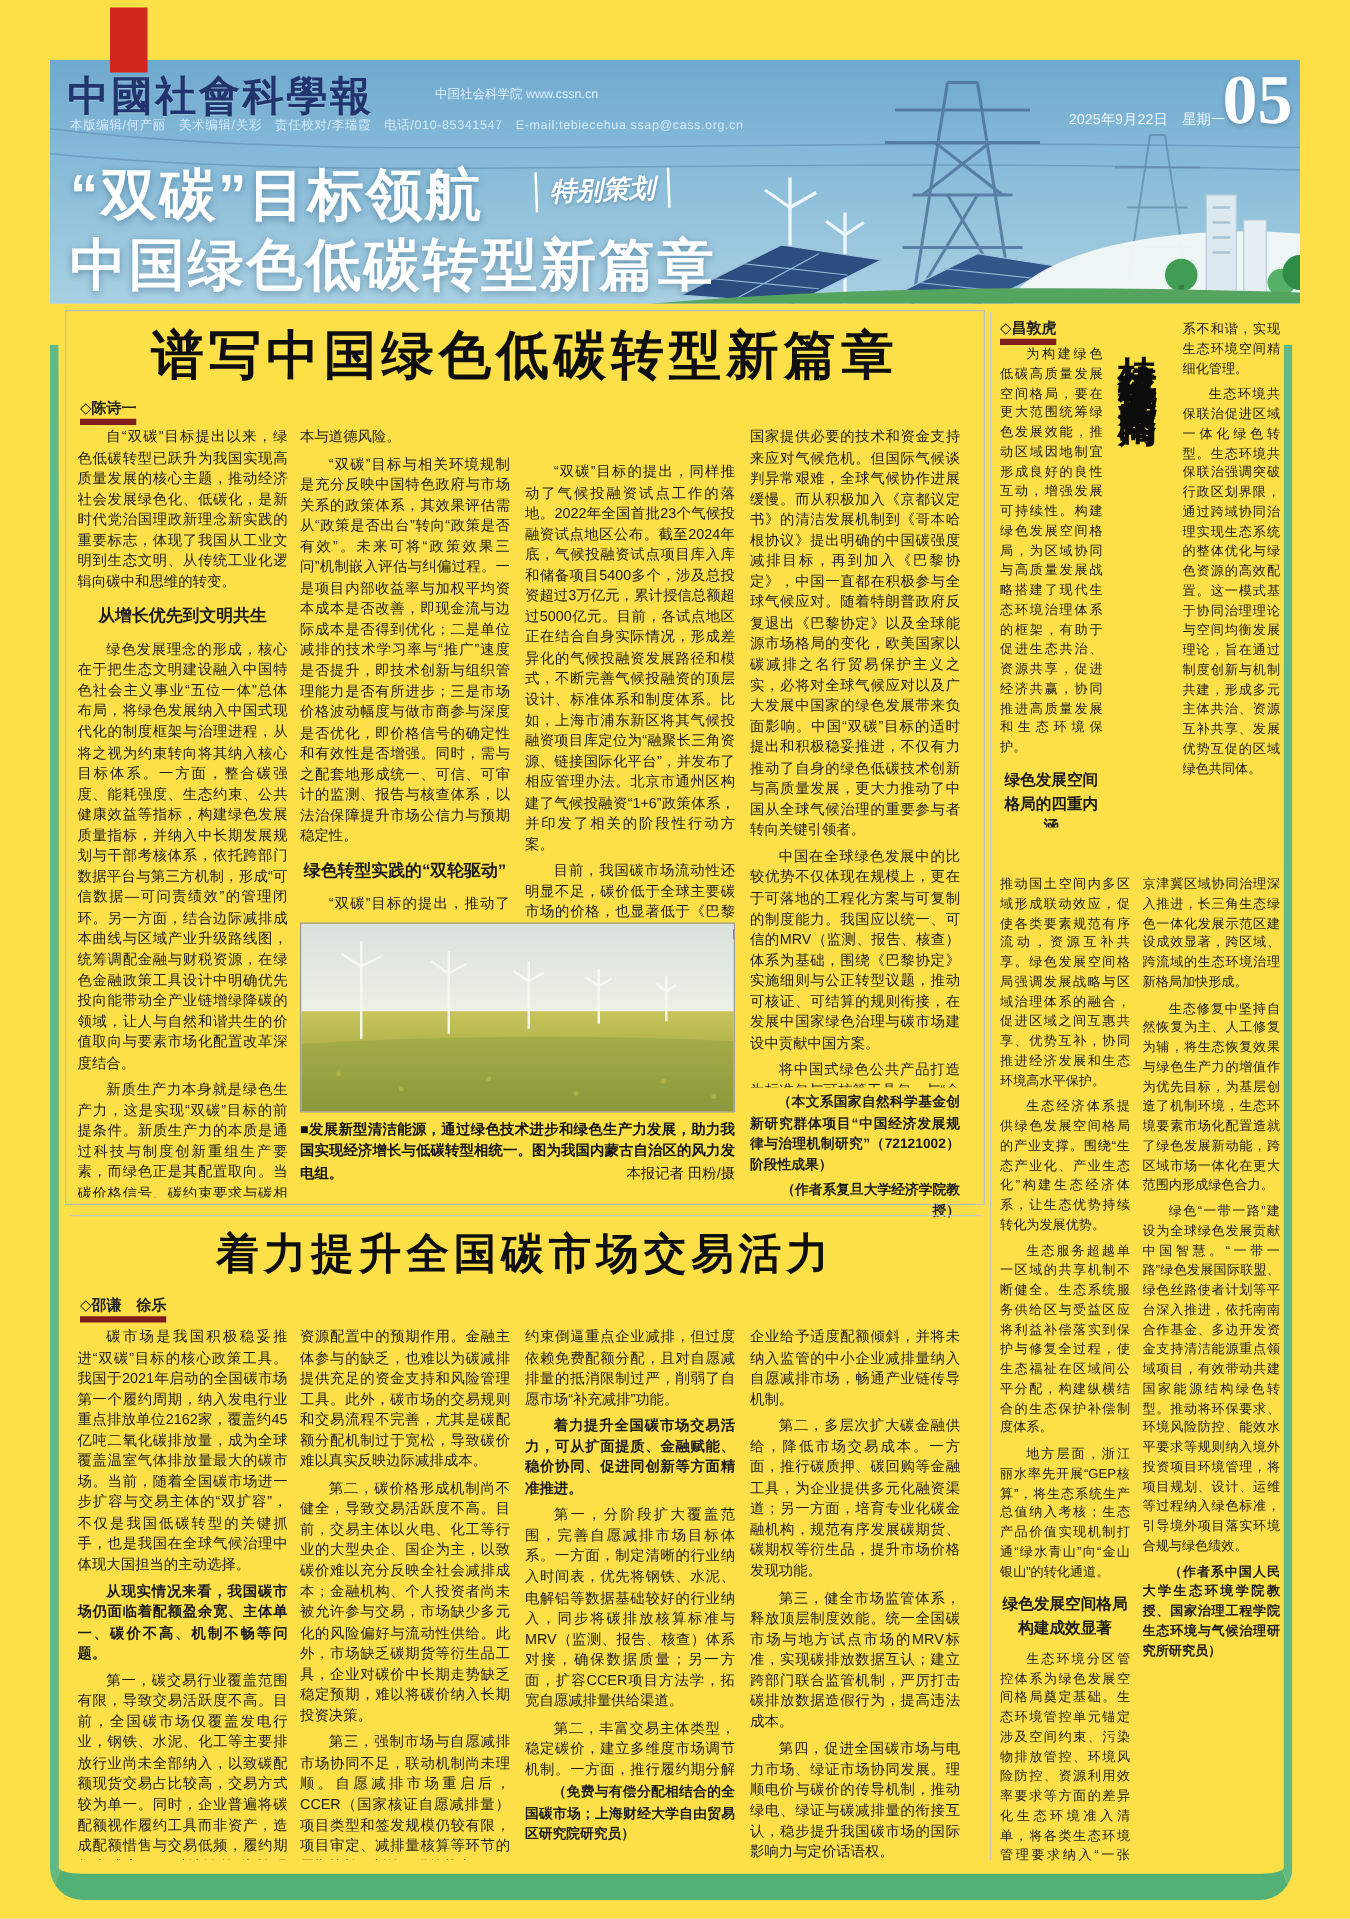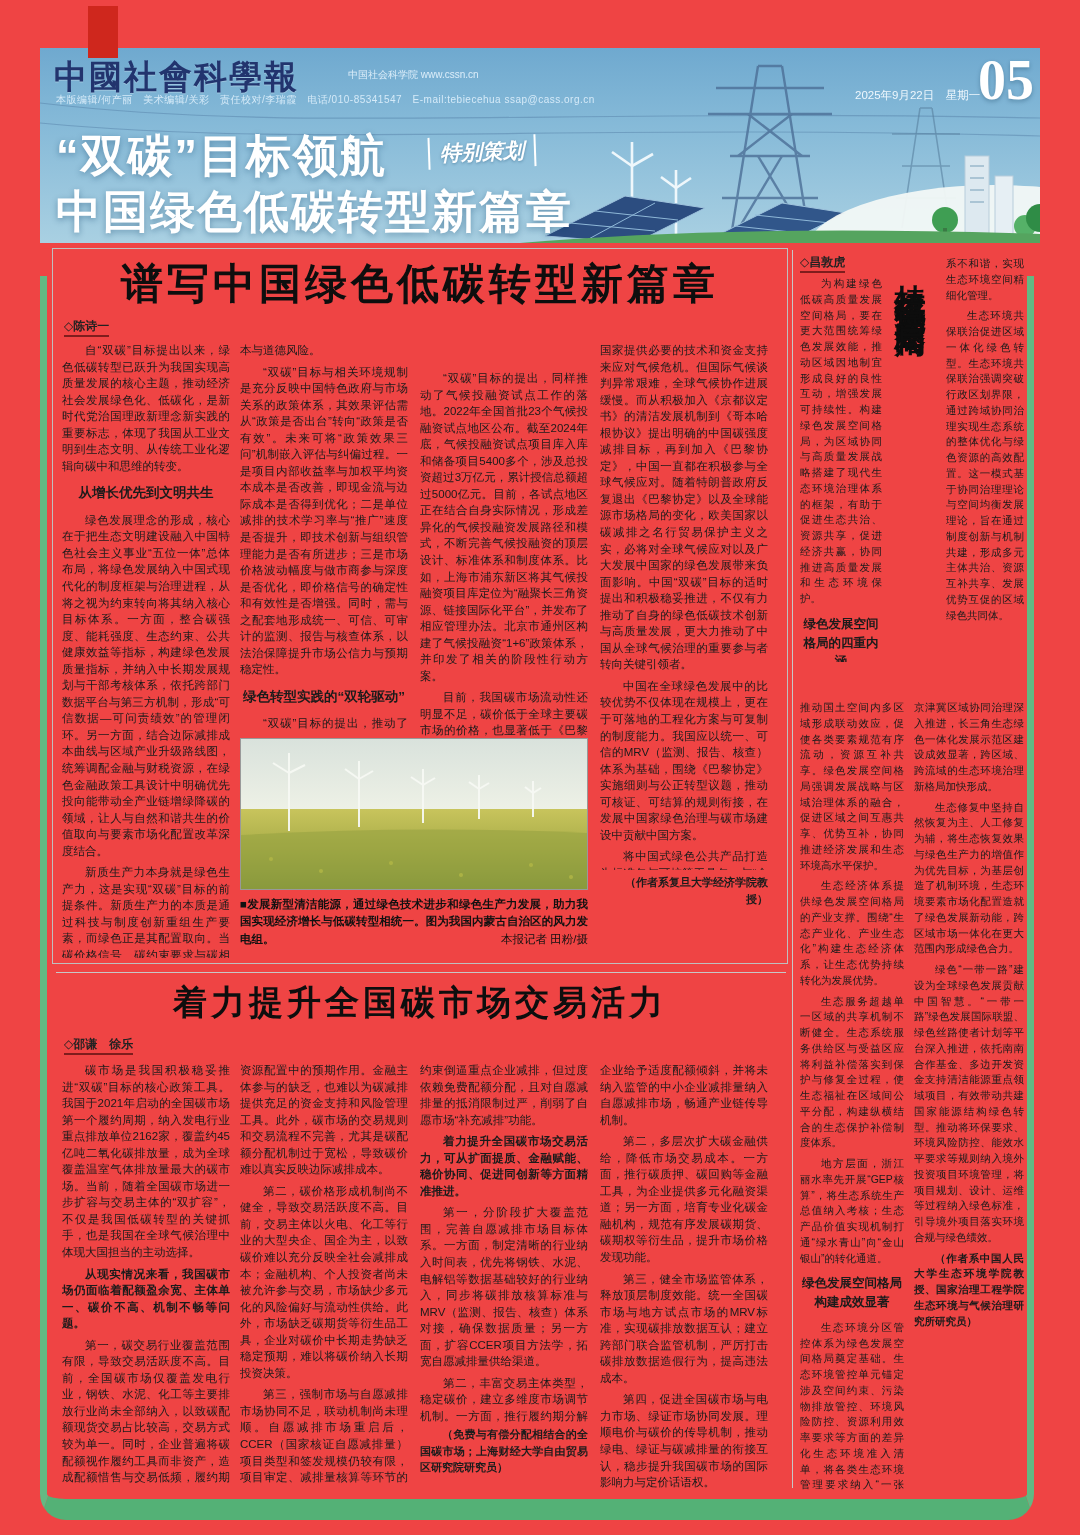--- a/index.html
+++ b/index.html
@@ -1,16 +1,16 @@
 <!DOCTYPE html>
 <html><head>
 <meta charset="utf-8">
 <style>
   html,body{margin:0;padding:0;background:#e9e9e9;}
-  #page{position:relative;width:1080px;height:1535px;margin:0 auto;background:#ef4444;overflow:hidden;
+  #page{position:relative;width:1080px;height:1535px;margin:0 auto;background:#fde047;overflow:hidden;
         font-family:"Liberation Sans","DejaVu Sans",sans-serif;color:#1c1c1c;}
   .abs{position:absolute;}
   
   .sky{left:40px;top:48px;width:1000px;height:195px;
        background:linear-gradient(180deg,#6fa9cf 0%,#86bad8 40%,#a9d0e2 100%);overflow:hidden;}
   .corner-badge{left:88px;top:6px;width:30px;height:52px;background:#cf271d;}
   .masthead{left:54px;top:55px;font-family:"Liberation Serif","DejaVu Serif",serif;
             font-weight:bold;font-size:33px;color:#22346e;letter-spacing:2px;text-shadow:0 1px 0 rgba(255,255,255,.25);}
   .masthead-sub{left:300px;top:72px;font-size:10px;color:#ddeefa;}
   .editors{left:56px;top:93px;font-size:10px;color:#d5eaf8;letter-spacing:.5px;}
@@ -31,21 +31,21 @@
   
   .vrule{width:1px;background:#c7c7c7;}
   .hrule{height:1px;background:#c7c7c7;}
   .main-box{left:52px;top:248px;width:736px;height:716px;border:1px solid #bfbfbf;box-sizing:border-box;}
   
   .headline{font-weight:900;color:#0e0e0e;text-align:center;letter-spacing:4px;
             font-family:"Liberation Sans","DejaVu Sans",sans-serif;}
   .h-main{left:52px;top:256px;width:736px;font-size:42px;}
   .h-bottom{left:52px;top:980px;width:736px;font-size:34px;}
   .byline{font-size:12px;font-weight:bold;color:#222;}
-  .byline span{border-bottom:2px solid #7f1d1d;padding-bottom:2px;}
+  .byline span{border-bottom:5px solid #7f1d1d;padding-bottom:2px;}
   .col{font-size:11.5px;line-height:1.44;text-align:justify;overflow:hidden;color:#1b1b1b;}
   .col p{margin:0 0 5px;text-indent:2em;}
   .col p.noind{text-indent:0;}
   .col p.lead{font-weight:bold;}
   .sub{font-size:13.5px;font-weight:bold;text-align:center;margin:9px 0;text-indent:0 !important;}
   .rcol{font-size:10.5px;line-height:1.5;text-align:justify;overflow:hidden;color:#1b1b1b;}
   .rcol p{margin:0 0 5px;text-indent:2em;}
   .rcol p.noind{text-indent:0;}
   .rcol .sub{font-size:12.5px;margin:8px 0;}
   .note{font-weight:bold;font-size:11px;line-height:1.5;text-align:justify;}
@@ -147,20 +147,21 @@
     <p>目前，我国碳市场流动性还明显不足，碳价低于全球主要碳市场的价格，也显著低于《巴黎协定》中根据温控目标而提出的碳价区间。作为开展“双碳”投融资的政策抓手，“碳账户—碳资产管理—碳资信评级”已在我国不少地方推进应用。比如，浙江宁波于2022年6月率先启动了碳资信评级及气候投融资应用试点，目前已有26家参评企业、5家合作银行，已为4家企业发放2533万元的绿色贷款，根据评估结果，企业最高可获得三倍额度的授信，利息可减少20%。</p>
 
   </div>
 
   <div class="abs col" style="left:600px;top:342px;width:168px;height:528px;">
     <p class="noind">国家提供必要的技术和资金支持来应对气候危机。但国际气候谈判异常艰难，全球气候协作进展缓慢。而从积极加入《京都议定书》的清洁发展机制到《哥本哈根协议》提出明确的中国碳强度减排目标，再到加入《巴黎协定》，中国一直都在积极参与全球气候应对。随着特朗普政府反复退出《巴黎协定》以及全球能源市场格局的变化，欧美国家以碳减排之名行贸易保护主义之实，必将对全球气候应对以及广大发展中国家的绿色发展带来负面影响。中国“双碳”目标的适时提出和积极稳妥推进，不仅有力推动了自身的绿色低碳技术创新与高质量发展，更大力推动了中国从全球气候治理的重要参与者转向关键引领者。</p>
     <p>中国在全球绿色发展中的比较优势不仅体现在规模上，更在于可落地的工程化方案与可复制的制度能力。我国应以统一、可信的MRV（监测、报告、核查）体系为基础，围绕《巴黎协定》实施细则与公正转型议题，推动可核证、可结算的规则衔接，在发展中国家绿色治理与碳市场建设中贡献中国方案。</p>
     <p>将中国式绿色公共产品打造为标准包与可核算工具包，与“全球南方”共享项目库与合同范本，降低项目建设、运维环节的交易成本。二是以教育培训提升相关国家的绿色能力建设水平。</p>
   </div>
   <div class="abs note" style="left:600px;top:874px;width:168px;">
+    <p>（本文系国家自然科学基金创新研究群体项目“中国经济发展规律与治理机制研究”（72121002）阶段性成果）</p>
     <p style="text-align:right;">（作者系复旦大学经济学院教授）</p>
   </div>
 
   <div class="abs photo">
     <svg width="346" height="150" viewBox="0 0 346 150">
       <defs>
         <linearGradient id="skyg" x1="0" y1="0" x2="0" y2="1">
           <stop offset="0" stop-color="#d9e2dc"></stop>
             <stop offset="1" stop-color="#eef1e6"></stop>
         </linearGradient>

